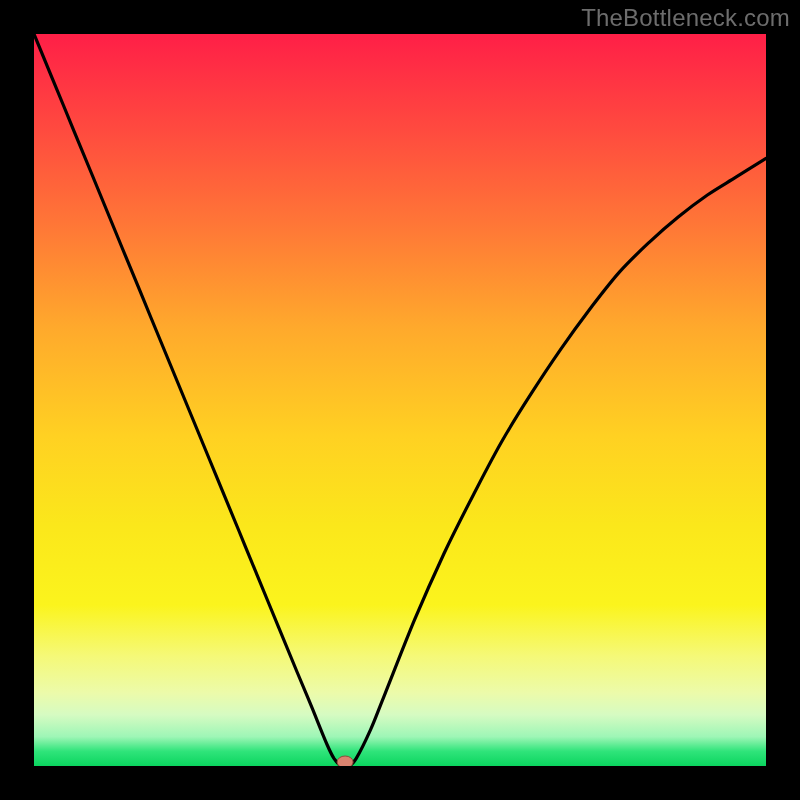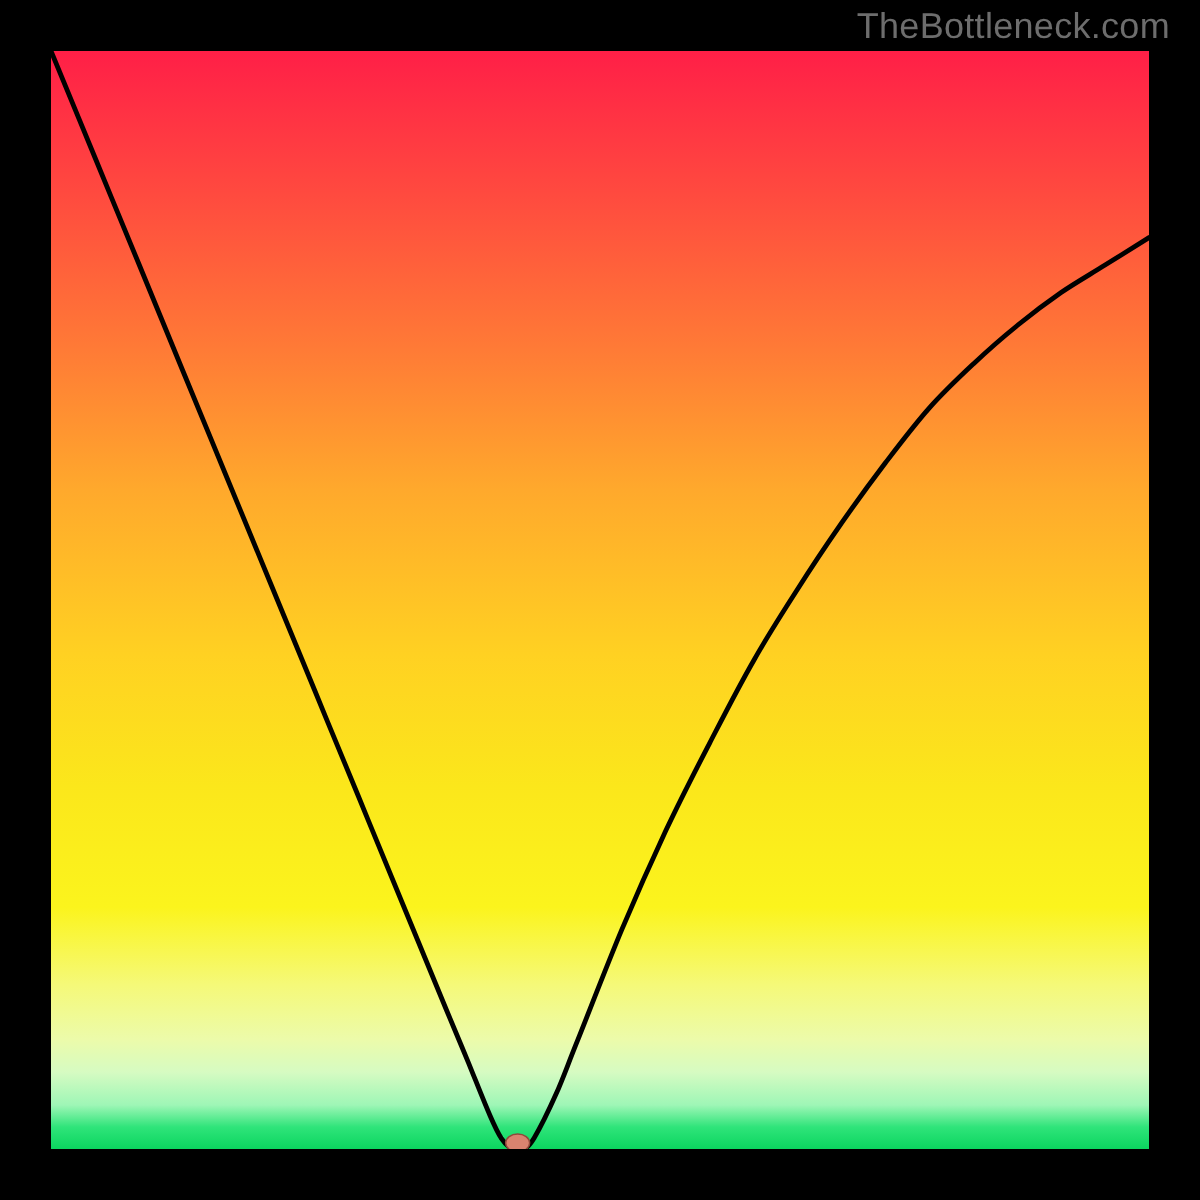--- a/index.html
+++ b/index.html
@@ -1,18 +1,18 @@
 <!DOCTYPE html>
 <html><head>
 <meta charset="utf-8">
 <style>
   html,body{margin:0;padding:0;width:800px;height:800px;overflow:hidden;background:#000;}
   .stage{position:relative;width:800px;height:800px;}
   .watermark{
-    position:absolute;top:4px;right:20px;
+    position:absolute;top:4px;right:10px;
     font-family:Arial,Helvetica,sans-serif;
     font-size:24px;font-weight:400;color:#6d6d6d;
     letter-spacing:0.2px;
     z-index:5;
   }
   .plot{
     position:absolute;left:34px;top:34px;width:732px;height:732px;
     background:linear-gradient(
       to bottom,
       #ff1f47 0%,

